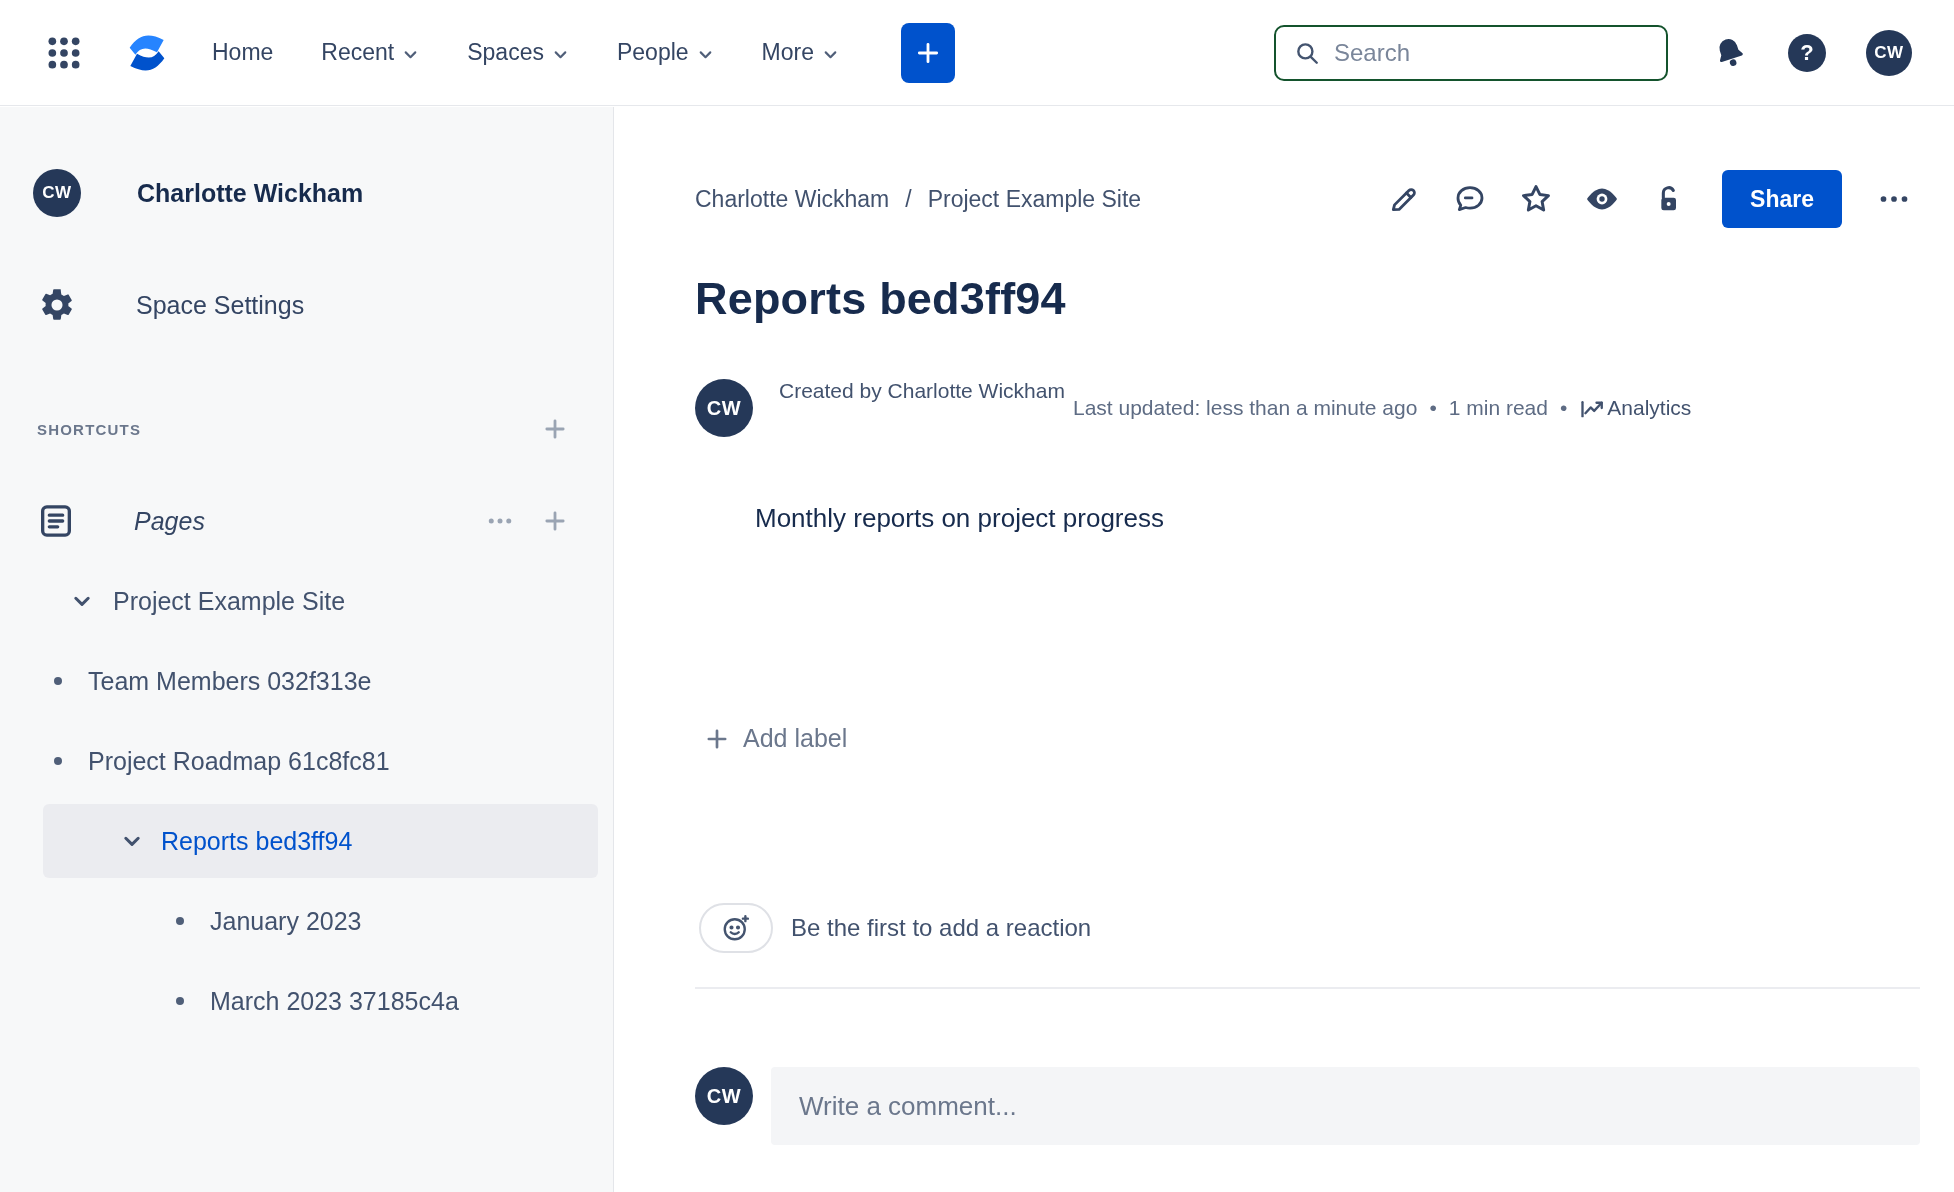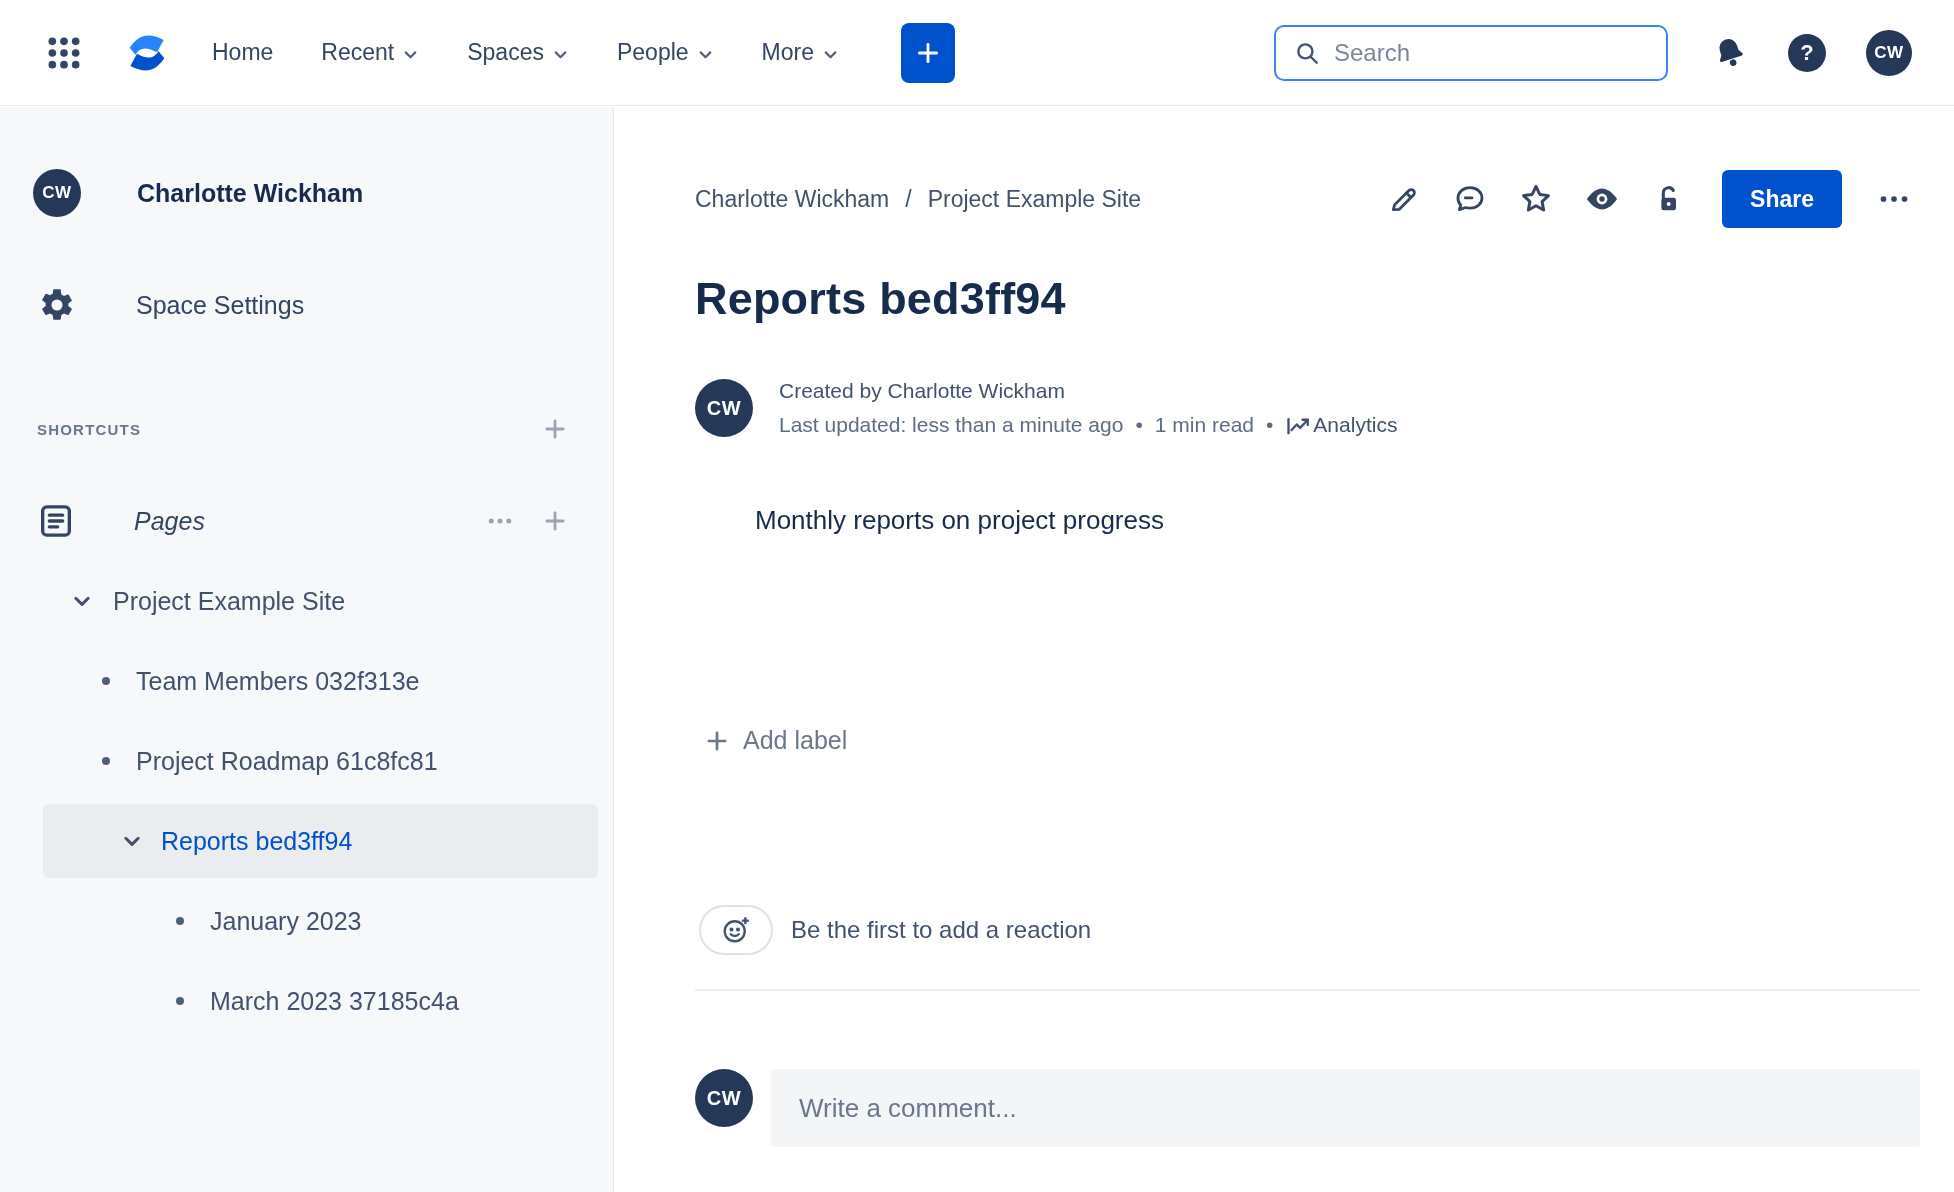--- a/index.html
+++ b/index.html
@@ -14,21 +14,21 @@
   .appswitch { width:44px; height:44px; display:flex; align-items:center; justify-content:center; cursor:pointer; }
   .logo { width:58px; height:44px; margin-left:32px; display:flex; align-items:center; justify-content:center; cursor:pointer; }
   .navlist { display:flex; align-items:center; margin-left:36px; }
   .navitem { display:flex; align-items:center; gap:8px; margin-right:48px;
              font-size:23px; font-weight:500; color:#344563; cursor:pointer; white-space:nowrap; }
   .navitem svg { margin-top:3px; }
   .create-btn { width:54px; height:60px; border:none; border-radius:8px; background:#0052CC;
                 color:#fff; display:flex; align-items:center; justify-content:center;
                 margin-left:14px; cursor:pointer; }
   .search-wrap { margin-left:auto; display:flex; align-items:center; }
-  .searchbox { width:394px; height:56px; border:2px solid #3b82f6; border-radius:10px;
+  .searchbox { width:394px; height:56px; border:2px solid #14532d; border-radius:10px;
                background:#fff; display:flex; align-items:center; padding:0 18px; }
   .searchbox input { border:none; outline:none; flex:1; font-size:24px; color:#172B4D;
                      font-family:"Liberation Sans", sans-serif; background:transparent; margin-left:14px; }
   .searchbox input::placeholder { color:#7A869A; }
   .topicons { display:flex; align-items:center; gap:40px; margin-left:44px; }
   .iconbtn { background:none; border:none; cursor:pointer; display:flex; align-items:center; justify-content:center; padding:0; }
   .help-circle { width:38px; height:38px; border-radius:50%; background:#253858; color:#fff;
                  font-size:22px; font-weight:700; display:flex; align-items:center; justify-content:center; }
   .avatar { border-radius:50%; background:#253858; color:#fff; font-weight:700;
             display:flex; align-items:center; justify-content:center; letter-spacing:.5px; }
@@ -55,21 +55,21 @@
   .pages-row { display:flex; align-items:center; margin:48px 44px 0 36px; height:48px; }
   .pages-row .s-label { margin-left:58px; font-size:25px; color:#344563; flex:1;font-style:italic; }
   .pages-actions { display:flex; align-items:center; gap:26px; }
 
   .tree { margin-top:16px; }
   .tree-row { display:flex; align-items:center; height:80px; font-size:25px; color:#42526E; cursor:pointer; }
   .tree-row .chev { width:22px; display:flex; justify-content:center; }
   .tree-row.root { padding-left:71px; }
   .tree-row.root .t-label { margin-left:20px; }
   .bullet { width:8px; height:8px; border-radius:50%; background:#505F79; flex:0 0 auto; }
-  .tree-row.lvl2 { padding-left:102px; }
+  .tree-row.lvl2 { padding-left:54px; }
   .tree-row.lvl2 .t-label { margin-left:26px; }
   .tree-row.selected-row { padding:0; }
   .sel-box { margin-left:43px; width:555px; height:74px; background:#EBECF0; border-radius:6px;
              display:flex; align-items:center; padding-left:78px; }
   .sel-box .t-label { margin-left:18px; color:#0052CC; font-weight:500; }
   .tree-row.lvl3 { padding-left:176px; }
   .tree-row.lvl3 .t-label { margin-left:26px; }
 
   
   .main { position:absolute; top:107px; left:615px; width:1339px; height:1085px; background:#fff;
@@ -82,21 +82,21 @@
               background:none; border:none; cursor:pointer; border-radius:4px; }
   .share-btn { height:58px; padding:0 28px; margin-left:14px; background:#0052CC; color:#fff;
                border:none; border-radius:6px; font-size:23px; font-weight:700;
                font-family:"Liberation Sans", sans-serif; cursor:pointer; }
   .more-dots { margin-left:12px; }
 
   .page-title { margin-top:44px; font-size:45px; font-weight:600; color:#172B4D; letter-spacing:.2px; }
 
   .byline { display:flex; margin-top:54px; }
   .avatar.by { width:58px; height:58px; font-size:20px; flex:0 0 auto; }
-  .byline-text { margin-left:26px; display:flex; flex-direction:column; justify-content:center; gap:8px; }
+  .byline-text { margin-left:26px; display:flex; flex-direction:row; justify-content:center; gap:8px; }
   .byline-l1 { font-size:21px; color:#42526E; }
   .byline-l2 { font-size:21px; color:#5E6C84; display:flex; align-items:center; gap:12px; }
   .dotsep { color:#5E6C84; }
   .analytics { display:flex; align-items:center; gap:0; color:#42526E; cursor:pointer; }
 
   .body-text { margin-top:66px; margin-left:60px; font-size:26px; color:#172B4D; }
 
   .addlabel-row { margin-top:190px; margin-left:8px; display:flex; align-items:center; gap:12px;
                   color:#6B778C; font-size:25px; cursor:pointer; width:fit-content; }
 

